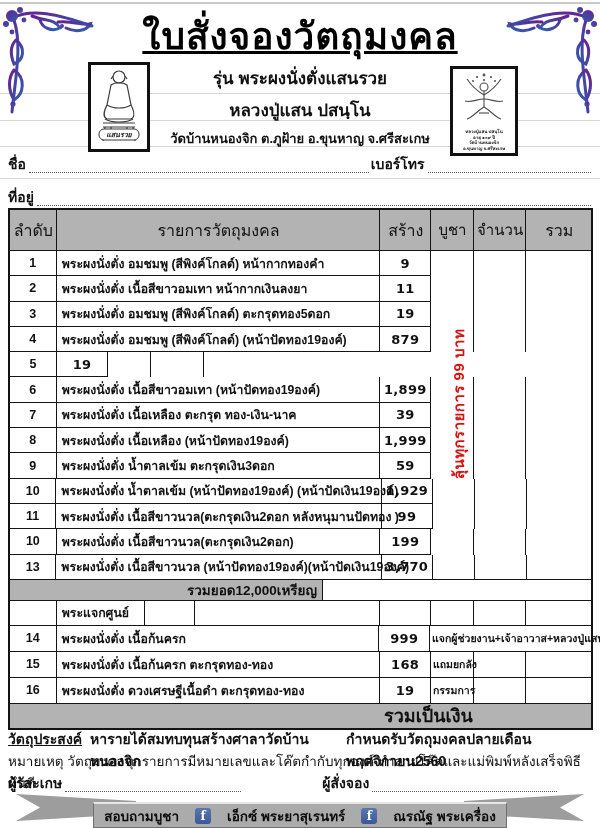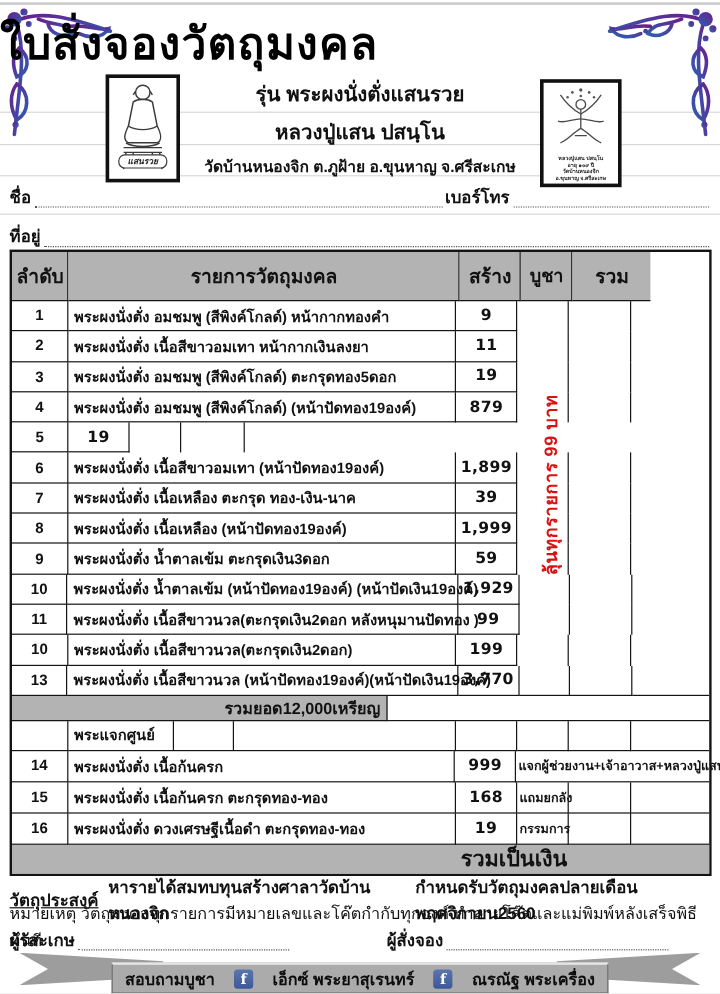--- a/index.html
+++ b/index.html
@@ -12,23 +12,23 @@
   .faint-line { position:absolute; left:0; right:0; height:1px; background:#d7d7d7; }
   .scan-top { position:absolute; left:0; right:0; top:2px; height:2px; background:#c9c9c9; }
 
   
   .corner { position:absolute; top:4px; width:95px; height:115px; }
   .corner.left { left:2px; }
   .corner.right { right:2px; transform:scaleX(-1); }
 
   
   .title {
-    position:absolute; top:6px; left:0; right:0; text-align:left;
+    position:absolute; top:6px; left:0; right:0; text-align:center;
     font-family:"DejaVu Serif", serif; font-weight:700; font-size:37px;
-    letter-spacing:1px; color:#000;
+    letter-spacing:1px; color:#000;text-decoration:underline;
   }
   .sub1 { position:absolute; top:64px;  left:0; right:0; text-align:center; font-weight:700; font-size:17px; }
   .sub2 { position:absolute; top:96px;  left:0; right:0; text-align:center; font-weight:700; font-size:17px; }
   .sub3 { position:absolute; top:128px; left:0; right:0; text-align:center; font-weight:700; font-size:13px; }
 
   .photo { position:absolute; background:#fff; border:3px solid #111; }
   .photo.monk  { left:88px;  top:62px; width:62px; height:90px; }
   .photo.deity { left:450px; top:66px; width:68px; height:90px; }
   .deity-caption { position:absolute; left:0; right:0; bottom:2px; text-align:center;
     font-size:4.5px; line-height:5.5px; color:#222; font-weight:700; }
@@ -47,21 +47,21 @@
     border-right:1.5px solid #141414; border-bottom:1.5px solid #141414;
     height:100%; display:flex; align-items:center; overflow:visible;
   }
   .c-no    { width:47px;  justify-content:center; }
   .c-desc  { width:326px; padding-left:5px; }
   .c-made  { width:51px;  justify-content:center; }
   .c-bucha { width:43px;  }
   .c-qty   { width:53px;  }
   .c-total { width:65px;  border-right:none; }
   .c-note3 { width:161px; border-right:none; padding-left:2px; }
-  .hdr { background:#b3b3b3; font-weight:700; font-size:16px; justify-content:center; padding-left:1px; }
+  .hdr { background:#b3b3b3; font-weight:400; font-size:16px; justify-content:center; padding-left:1px; }
   .tr.head { height:41px; }
   .tr.rowA { height:25.3px; }
   .tr.rowB { height:26px; }
   .open { border-bottom:none; }
   .num  { font-weight:700; font-size:13px; letter-spacing:.3px; font-family:"DejaVu Sans", sans-serif; }
   .desc { font-weight:700; font-size:12.3px; white-space:nowrap; }
   .notx { font-weight:700; font-size:10.5px; white-space:nowrap; padding-left:2px; }
   .idx  { font-weight:700; font-size:12.5px; }
 
   .tr.subtotal { height:21px; }
@@ -79,21 +79,21 @@
   .tr.grand { height:24px; background:#b3b3b3; }
   .grand-band { width:100%; display:flex; align-items:center; font-weight:700; font-size:18px; padding-left:374px; }
 
   .promo {
     position:absolute; left:338px; top:392px; width:242px; text-align:center;
     transform:rotate(-90deg); color:#d81212; font-weight:700; font-size:15px;
     letter-spacing:.5px; white-space:nowrap; pointer-events:none;
   }
 
   
-  .purpose { position:absolute; left:8px; top:728px; width:586px; font-weight:700; font-size:14px; display:flex;align-items:center; }
+  .purpose { position:absolute; left:8px; top:728px; width:586px; font-weight:700; font-size:14px; display:flex; }
   .purpose .lbl { text-decoration:underline; margin-right:8px; }
   .purpose .t2 { margin-left:22px; }
   .note-line { position:absolute; left:8px; top:750px; width:586px; font-weight:400; font-size:13.5px; }
   .sign-row { position:absolute; left:8px; top:772px; width:586px; display:flex; font-weight:700; font-size:14px; align-items:flex-end; }
   .sign-row .dots { height:14px; }
 
   
   .ribbon { position:absolute; left:0; top:791px; width:600px; height:37px; }
   .tail { position:absolute; top:3px; width:120px; height:27px; background:#9d9d9d; }
   .tail.l { left:16px;  clip-path:polygon(0 0, 100% 26%, 100% 74%, 0 100%, 20% 50%); }
@@ -229,20 +229,21 @@
     <span>ที่อยู่</span>
     <span class="dots"></span>
   </div>
 
   <div class="table">
     <div class="tr head">
       <div class="td hdr c-no">ลำดับ</div>
       <div class="td hdr c-desc">รายการวัตถุมงคล</div>
       <div class="td hdr c-made">สร้าง</div>
       <div class="td hdr c-bucha" style="font-size:15px">บูชา</div>
+      <div class="td hdr c-qty" style="font-size:15px">จำนวน</div>
       <div class="td hdr c-total">รวม</div>
     </div>
 
     <div id="rows-a">
         <div class="tr rowA">
           <div class="td c-no idx">1</div>
           <div class="td c-desc desc">พระผงนั่งตั่ง อมชมพู (สีพิงค์โกลด์) หน้ากากทองคำ</div>
           <div class="td c-made num">9</div>
           <div class="td c-bucha open"></div>
           <div class="td c-qty open"></div>

